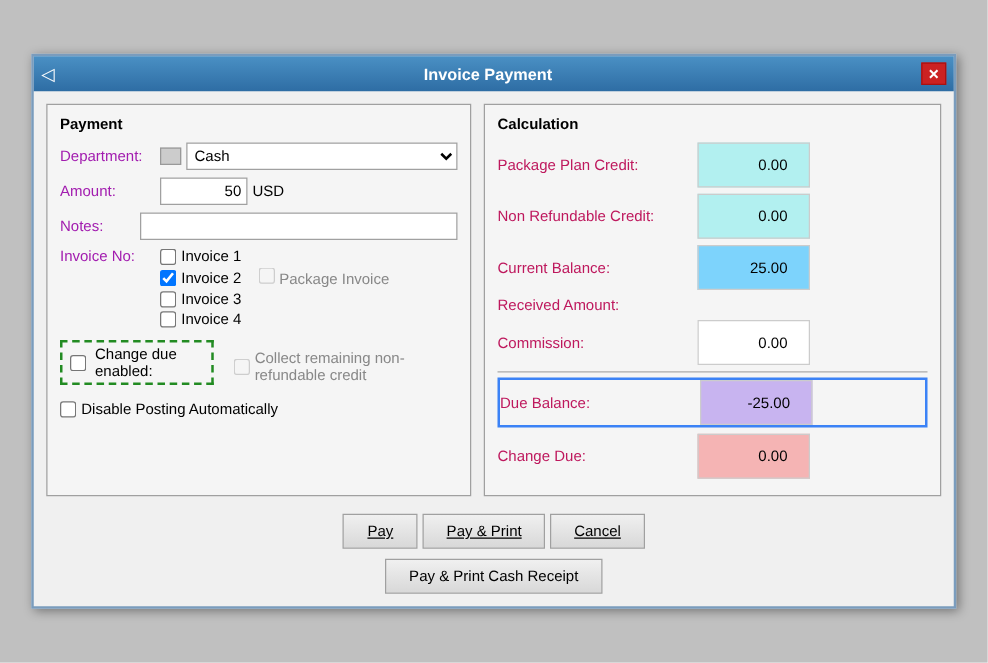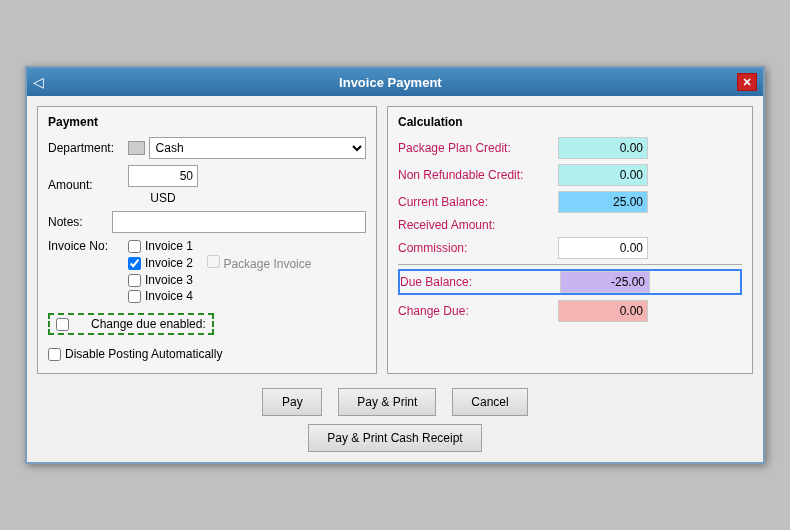--- a/index.html
+++ b/index.html
@@ -78,21 +78,21 @@
       flex: 1;
     }
     .form-row {
       display: flex;
       align-items: center;
       margin-bottom: 6px;
     }
     .form-label {
       width: 80px;
       font-size: 12px;
-      color: #000000;
+      color: #a21caf;
     }
     .form-control {
       flex: 1;
     }
     select {
       width: 100%;
       height: 22px;
       border: 1px solid #a0a0a0;
       background: white;
       font-size: 12px;
@@ -102,21 +102,20 @@
       height: 22px;
       border: 1px solid #a0a0a0;
       background: white;
       font-size: 12px;
       padding: 0 4px;
     }
     .amount-row {
       display: flex;
       align-items: center;
       gap: 4px;
-      flex-direction: column;
     }
     .amount-input {
       width: 70px;
       text-align: right;
     }
     .notes-input {
       width: 100%;
     }
     .invoice-section {
       margin-bottom: 6px;
@@ -126,61 +125,62 @@
       align-items: center;
       gap: 4px;
       margin-bottom: 2px;
     }
     .invoice-item label {
       font-size: 12px;
     }
     .change-due-box {
       display: flex;
       align-items: center;
-      gap: 22px;
+      gap: 7px;
       border: 2px dashed #228B22;
       padding: 2px 6px;
       width: fit-content;
       margin-bottom: 6px;
     }
     .calc-row {
       display: flex;
       align-items: center;
       margin-bottom: 5px;
     }
     .calc-label {
       width: 160px;
       font-size: 12px;
       color: #be185d;
     }
     .calc-value {
       width: 90px;
-      height: 22px;
+      height: 36px;
       text-align: right;
-      padding-right: 4px;
+      padding-right: 17px;
       font-size: 12px;
       display: flex;
       align-items: center;
       justify-content: flex-end;
       border: 1px solid #ccc;
     }
     .bg-cyan { background: #b2f0f0; }
     .bg-yellow { background: #7dd3fc; }
     .bg-green { background: #b2f5b2; }
     .bg-white { background: white; }
     .bg-purple { background: #c8b4f0; }
     .bg-pink { background: #f5b4b4; }
     .due-balance-row {
       border: 2px solid #3b82f6;
     }
     .buttons-row {
       display: flex;
       justify-content: center;
-      gap: 16px;
+      gap: 4px;
       margin-top: 14px;
+      text-decoration: underline;
     }
     .buttons-row2 {
       display: flex;
       justify-content: center;
       margin-top: 8px;
     }
     button.action-btn {
       background: linear-gradient(to bottom, #f0f0f0, #d8d8d8);
       border: 1px solid #a0a0a0;
       padding: 5px 18px;
@@ -291,20 +291,24 @@
             </div>
           </div>
         </div>
 
         <div style="margin-top:8px;">
           <div class="inline-flex">
             <div class="change-due-box">
               <input type="checkbox" id="changeDue" style="">
               <label for="changeDue">Change due enabled:</label>
             </div>
+            <div class="collect-row">
+              <input type="checkbox" id="collectCredit" disabled="" style="">
+              <label for="collectCredit" style="color:#888;">Collect remaining non-refundable credit</label>
+            </div>
           </div>
           <div class="disable-row" style="margin-top:6px;">
             <input type="checkbox" id="disablePost" style="">
             <label for="disablePost">Disable Posting Automatically</label>
           </div>
         </div>
       </div>
 
       <div class="panel right-panel">
         <div class="panel-title">Calculation</div>

